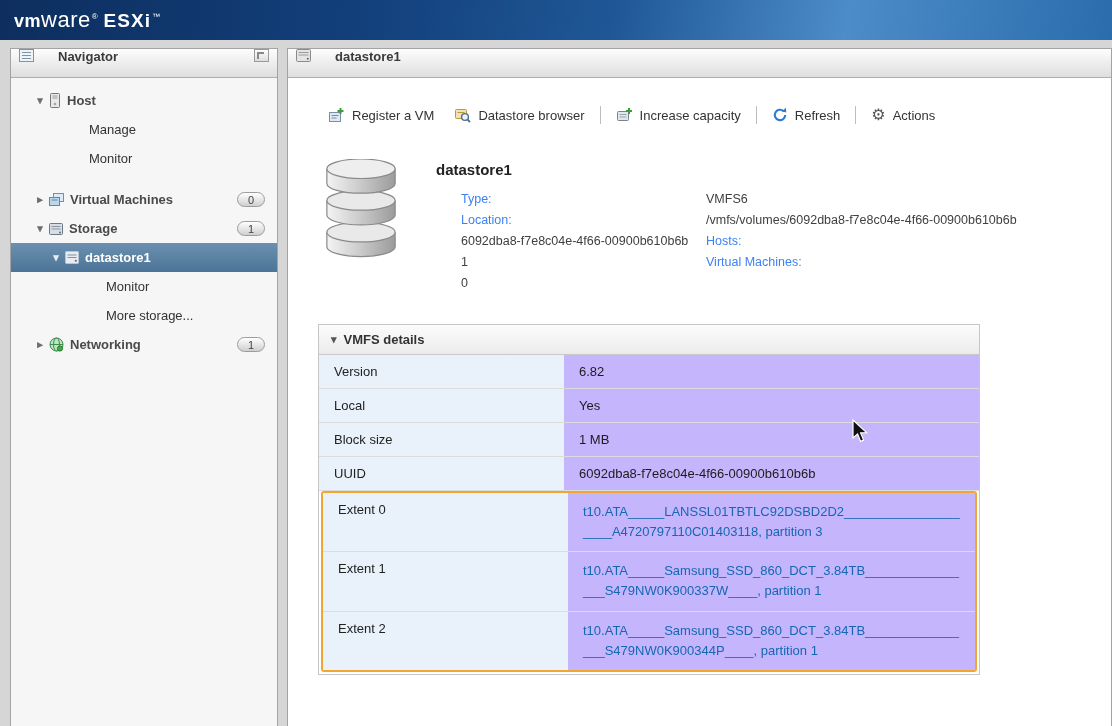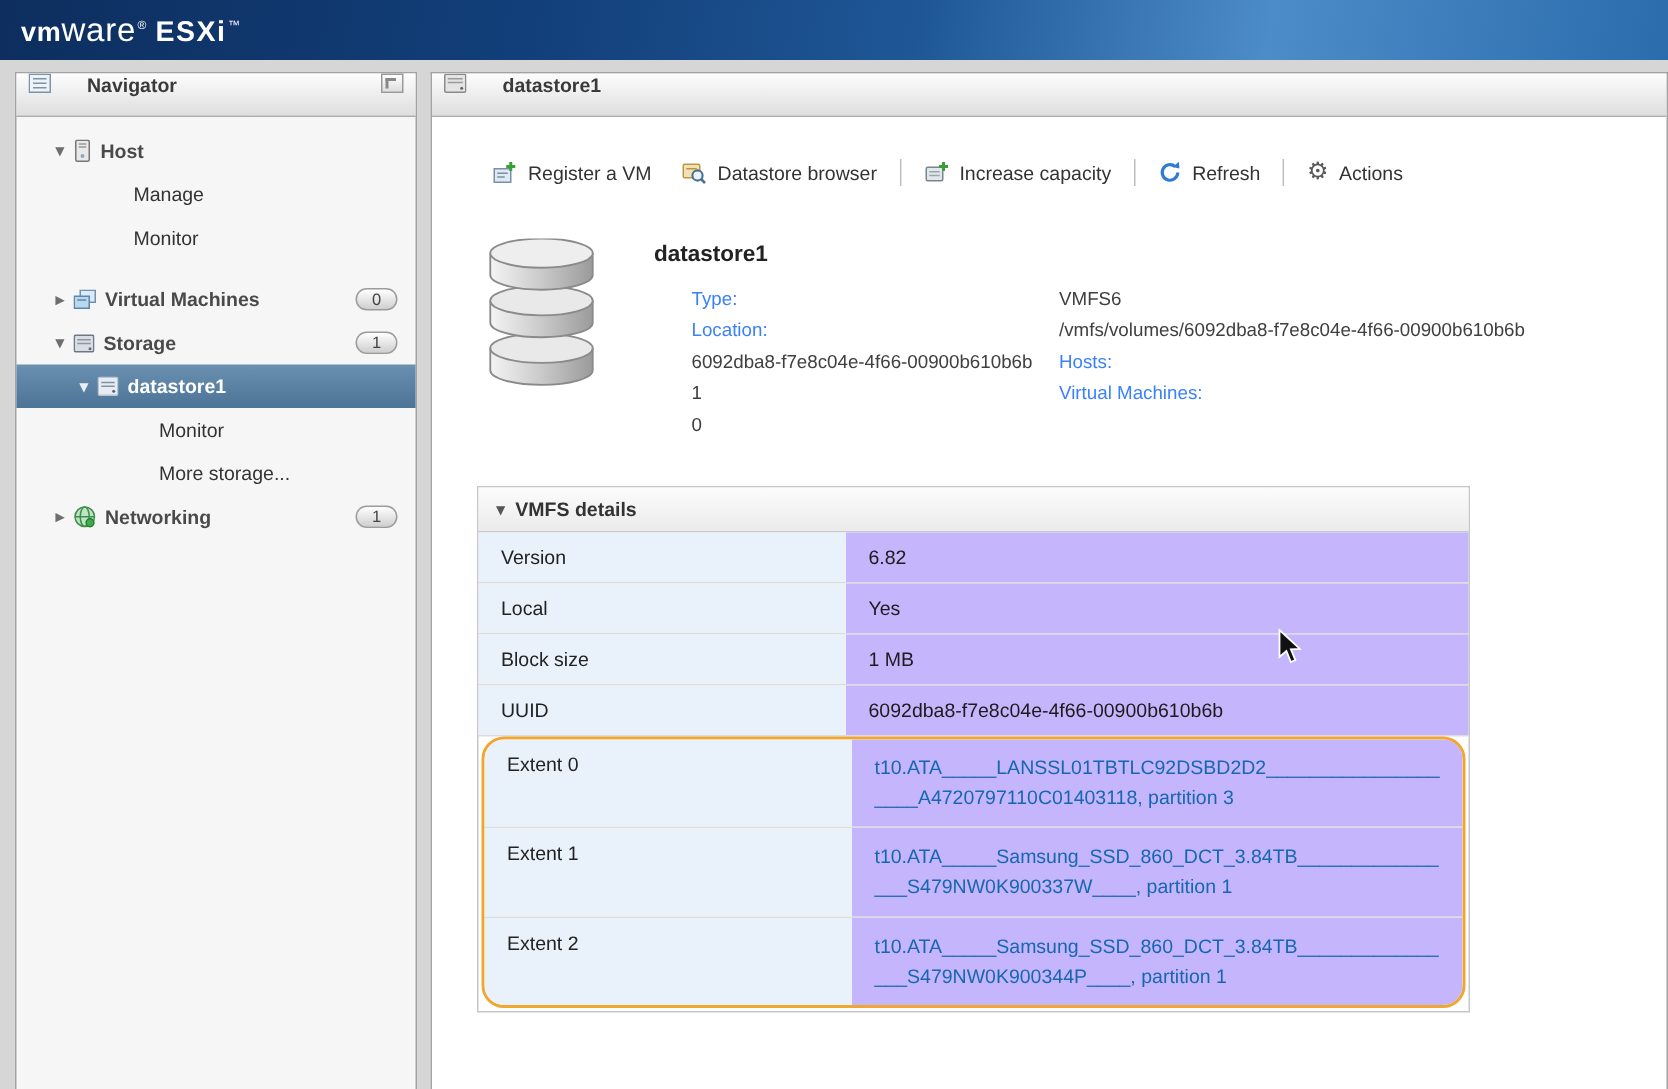--- a/index.html
+++ b/index.html
@@ -74,21 +74,21 @@
   .vmfs-box { width:662px; border:1px solid #c6c6c6; margin-top:34px; background:#fff; }
   .vmfs-header {
     height:30px; display:flex; align-items:center; gap:7px; padding:0 12px;
     background:linear-gradient(#fcfcfc,#ebebeb); border-bottom:1px solid #c9c9c9;
     font-size:13px; font-weight:bold; color:#333;
   }
   .vmfs-header .twisty { font-size:11px; color:#555; }
   .vmfs-row { display:flex; border-bottom:1px solid #dcdcdc; font-size:13px; }
   .vmfs-label { width:245px; flex:0 0 auto; background:#e9f2fa; padding:9px 10px 9px 15px; color:#222; }
   .vmfs-value { flex:1; padding:9px 15px; color:#1c1c1c; background:#c4b5fd; }
-  .extent-group { border:2px solid #f0a62f; border-radius:15px; margin:0 2px 2px 2px; overflow:hidden; }
+  .extent-group { border:2px solid #f0a62f; border-radius:3px; margin:0 2px 2px 2px; overflow:hidden; }
   .extent-group .vmfs-row:last-child { border-bottom:none; }
   .extent-link { color:#1667b2; word-break:break-all; line-height:1.55; cursor:pointer; }
   
   .mouse-cursor { position:absolute; left:851px; top:419px; pointer-events:none; }
 </style>
 </head>
 <body>
 
 <div class="topbar">
   <div class="brand">

